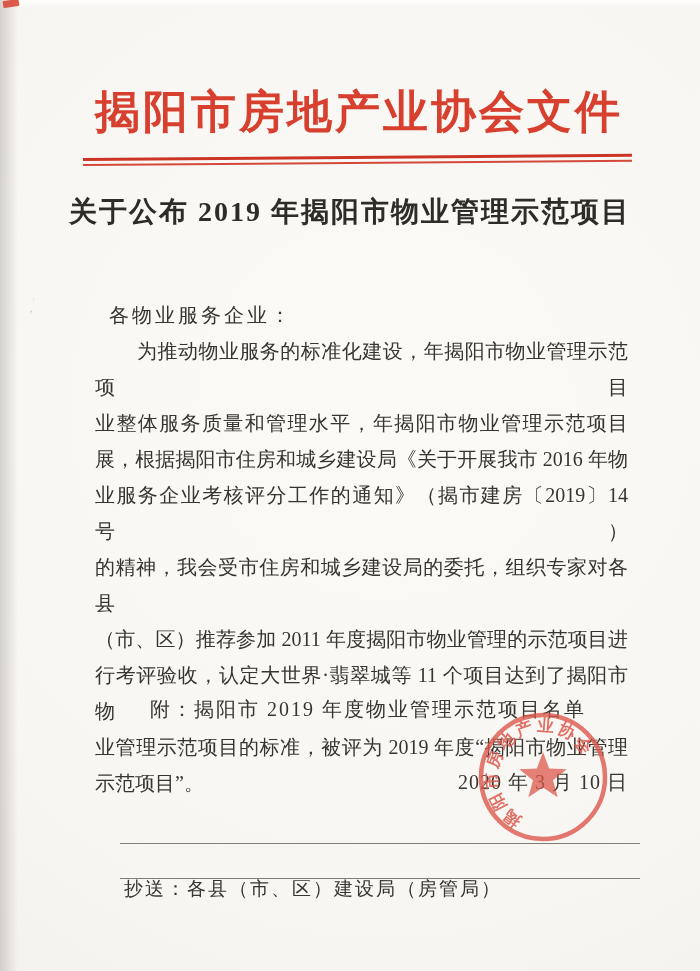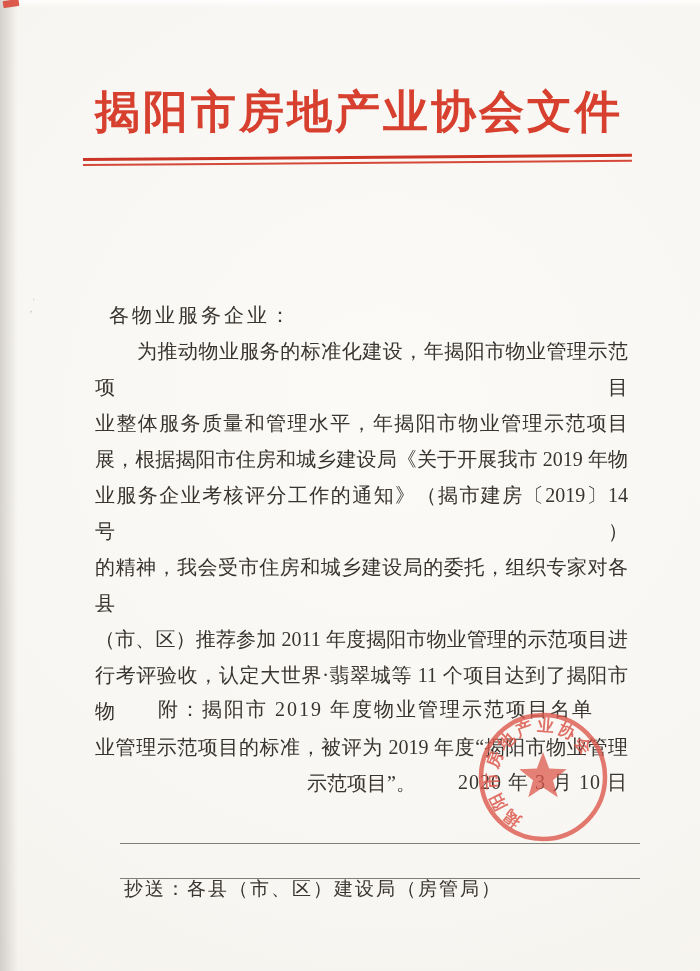--- a/index.html
+++ b/index.html
@@ -46,26 +46,26 @@
   .doc-title{
     position:absolute;top:193px;left:60px;width:580px;
     text-align:center;color:#2e2b28;
     font-size:28px;font-weight:bold;line-height:38px;letter-spacing:2px;
   }
   .body-block{
     position:absolute;top:297px;left:95px;width:533px;
     color:#38342f;font-size:20px;line-height:36px;
   }
   .salutation{padding-left:14px;letter-spacing:3px;}
-  .bline{width:533px;text-align:center;}
+  .bline{width:533px;}
   .bline.full{text-align:justify;text-align-last:justify;}
   .bline.indent{text-indent:42px;}
   .attachment{
     position:absolute;top:696px;left:150px;
-    color:#38342f;font-size:20px;letter-spacing:2px;white-space:nowrap;margin-left:8px;
+    color:#38342f;font-size:20px;letter-spacing:2px;white-space:nowrap;
   }
   .date-line{
     position:absolute;top:769px;right:72px;z-index:1;
     color:#38342f;font-size:20px;letter-spacing:1px;white-space:nowrap;font-family:Liberation Serif, serif;
   }
   .seal{
     position:absolute;left:463px;top:697px;width:160px;height:160px;z-index:2;
     pointer-events:none;
   }
   .footer-rule{
@@ -87,27 +87,28 @@
   <div class="edge-top"></div>
   <div class="edge-left"></div>
   <div class="speck-red"></div>
   <div class="smudge" style="left:30px;top:296px;">ʾ<br>ʽ</div>
 
   <div class="org-header">揭阳市房地产业协会文件</div>
 
   <div class="red-rule"></div>
 
   <div class="doc-title">
+    <div>关于公布 2019 年揭阳市物业管理示范项目</div>
   </div>
 
   <div class="body-block">
     <div class="salutation">各物业服务企业：</div>
     <div class="bline full indent">为推动物业服务的标准化建设，年揭阳市物业管理示范项目</div>
     <div class="bline full">业整体服务质量和管理水平，年揭阳市物业管理示范项目</div>
-    <div class="bline full">展，根据揭阳市住房和城乡建设局《关于开展我市 2019 年物</div>
+    <div class="bline full">展，根据揭阳市住房和城乡建设局《关于开展我市 2016 年物</div>
     <div class="bline full">业服务企业考核评分工作的通知》（揭市建房〔2019〕14 号）</div>
     <div class="bline full">的精神，我会受市住房和城乡建设局的委托，组织专家对各县</div>
     <div class="bline full">（市、区）推荐参加 2011 年度揭阳市物业管理的示范项目进</div>
     <div class="bline full">行考评验收，认定大世界·翡翠城等 11 个项目达到了揭阳市物</div>
     <div class="bline full">业管理示范项目的标准，被评为 2019 年度“揭阳市物业管理</div>
     <div class="bline">示范项目”。</div>
   </div>
 
   <div class="attachment">附：揭阳市 2019 年度物业管理示范项目名单</div>
 

